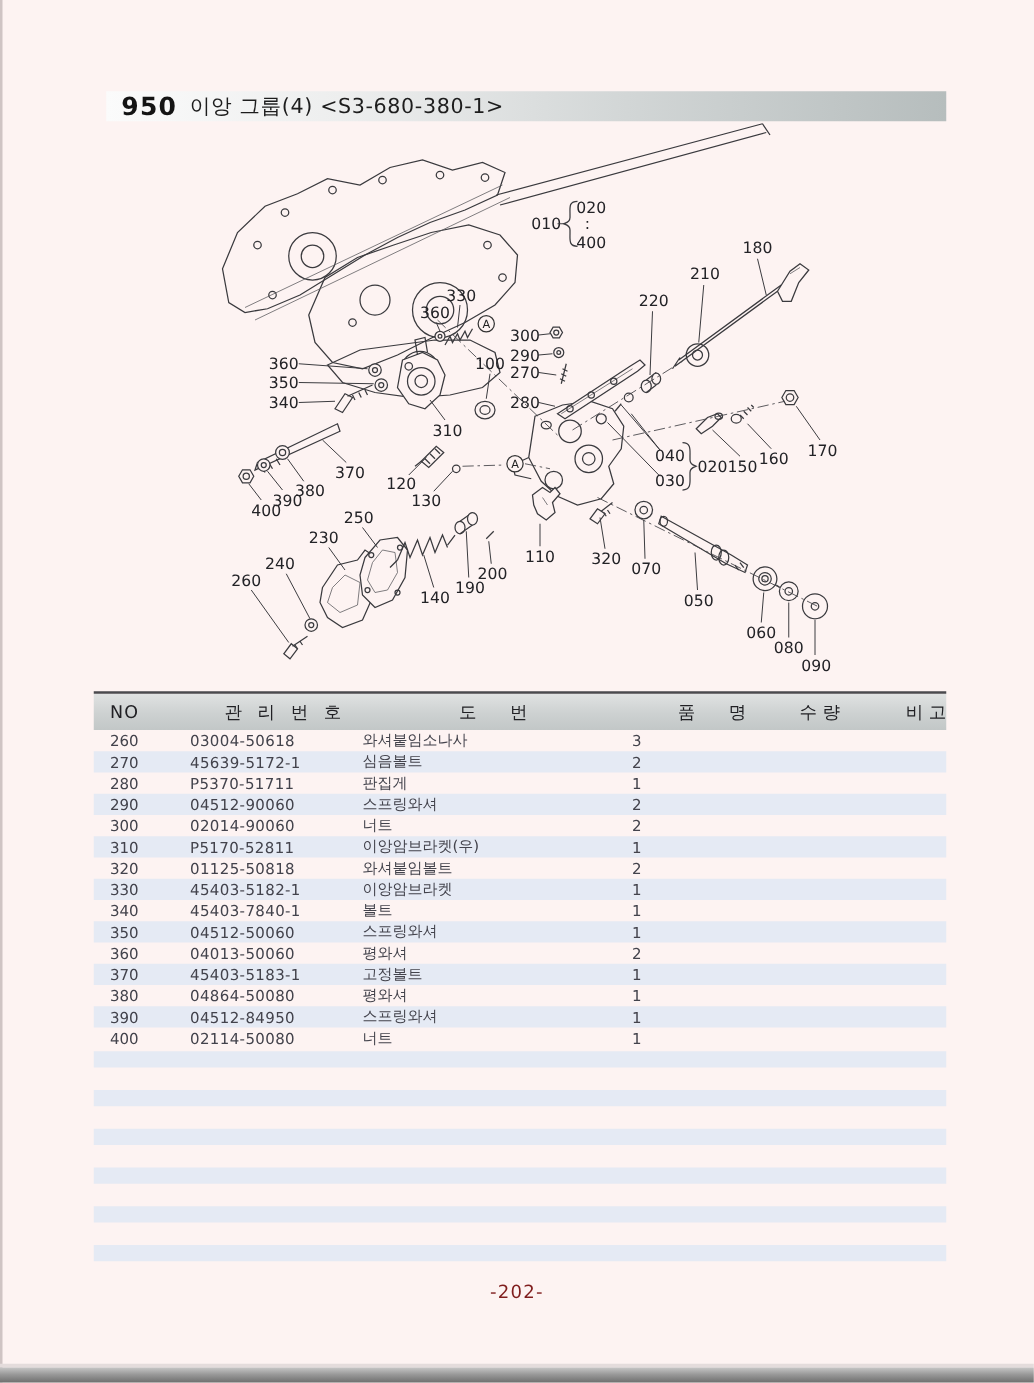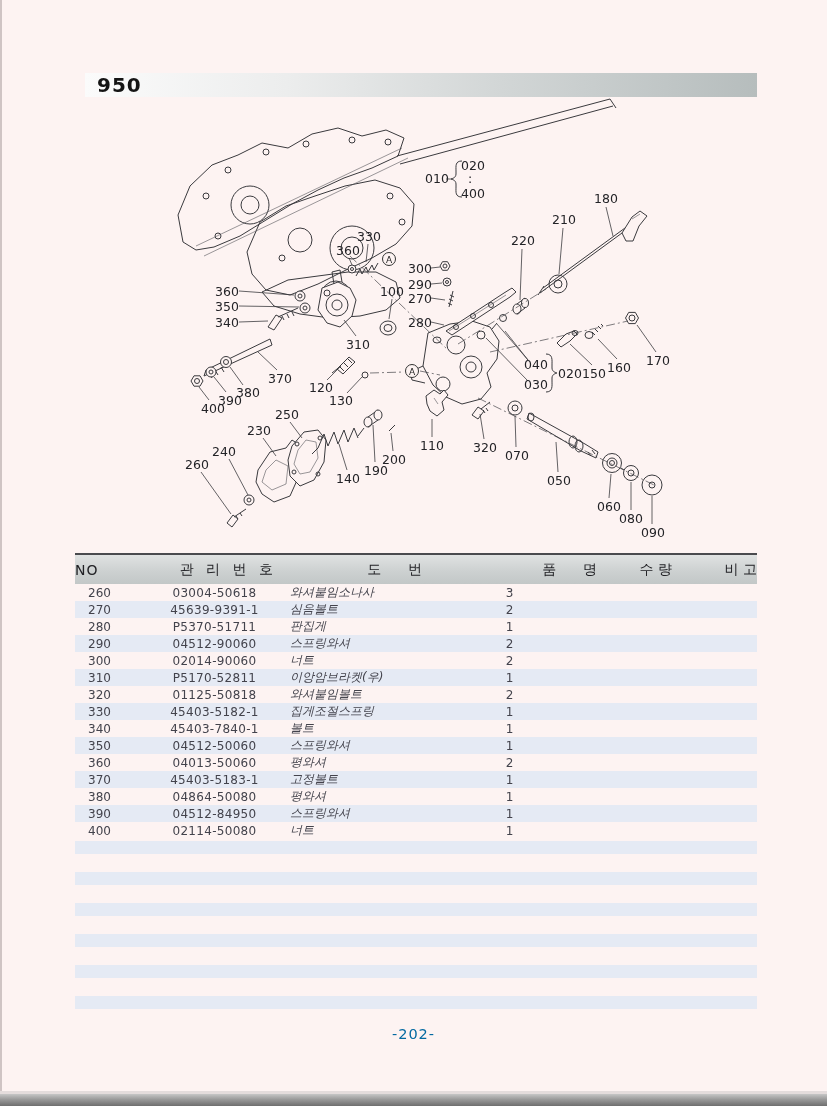--- a/index.html
+++ b/index.html
@@ -38,50 +38,51 @@
   
   .parts-table{position:absolute;left:75px;top:553px;width:682px;}
   .thead{
     display:grid;grid-template-columns:52px 150px 145px 175px 75px 85px;
     height:29px;align-items:center;
     background:linear-gradient(180deg,#e0e2e2 0%,#cdd1d1 55%,#c2c7c7 100%);
     border-top:2px solid #4a4a4e;
     font-size:14px;color:#202024;white-space:pre;
   }
   .th{text-align:right;}
-  .th-no{text-align:left;letter-spacing:1px;}
+  .th-no{text-align:left;padding-left:13px;letter-spacing:1px;}
   .th-kanri{letter-spacing:4px;}
   .tbody{}
   .trow{
     display:grid;grid-template-columns:52px 150px 145px 175px 75px 85px;
     height:17px;align-items:center;font-size:12px;color:#43434c;
   }
   .trow.alt{background:#e5eaf4;}
   .td{overflow:hidden;white-space:nowrap;}
   .td-no{padding-left:13px;}
-  .td-code{padding-left:25px;letter-spacing:0.3px;text-align:center;}
-  .td-name{padding-left:13px;font-style:italic;}
+  .td-code{padding-left:25px;letter-spacing:0.3px;}
+  .td-name{padding-left:13px;}
   .td-qty{text-align:center;}
   .stripes{position:absolute;left:75px;top:841px;width:682px;}
   .stripe{height:13px;margin-bottom:18px;background:#e5eaf4;}
 
   .footer{
     position:absolute;left:0;top:1026px;width:827px;text-align:center;
-    font-size:14.5px;color:#0369a1;letter-spacing:1px;
+    font-size:14.5px;color:#7f1d1d;letter-spacing:1px;
   }
 </style>
 </head>
 <body>
 
 <div class="edge-left"></div>
 <div class="edge-bottom-soft"></div>
 <div class="edge-bottom-band"></div>
 
 <div class="title-bar">
   <span class="title-code">950</span>
+  <span class="title-text">이앙 그룹(4) &lt;S3-680-380-1&gt;</span>
 </div>
 
 <svg class="diagram" viewBox="0 0 827 1106">
 
   <g>
     <path class="ln" d="M183,242 L178,215 190,186 212,165 238,155 262,143 288,148 312,134 338,128 362,136 386,130 404,138 398,156 372,168 344,178 318,190 292,204 266,220 240,236 214,247 196,250 Z"></path>
     <path class="ln" d="M247,252 L260,222 286,206 315,196 345,186 375,180 400,188 414,204 412,226 396,244 372,258 346,270 318,284 290,295 266,290 252,274 Z"></path>
     <path class="ln" d="M262,292 L288,280 318,276 348,272 376,272 396,282 400,298 386,310 360,316 330,318 300,314 274,306 Z"></path>
     <circle class="ln" cx="250" cy="205" r="19"></circle>
       <circle class="ln" cx="250" cy="205" r="9"></circle>
@@ -351,21 +352,21 @@
   <div class="tbody" id="tbody">
       <div class="trow">
         <div class="td td-no">260</div>
         <div class="td td-code">03004-50618</div>
         <div class="td td-name">와셔붙임소나사</div>
         <div class="td td-qty">3</div>
         <div class="td td-remark"></div>
       </div>
       <div class="trow alt">
         <div class="td td-no">270</div>
-        <div class="td td-code">45639-9391-1</div>
+        <div class="td td-code">45639-5172-1</div>
         <div class="td td-name">심음볼트</div>
         <div class="td td-qty">2</div>
         <div class="td td-remark"></div>
       </div>
       <div class="trow">
         <div class="td td-no">280</div>
         <div class="td td-code">P5370-51711</div>
         <div class="td td-name">판집게</div>
         <div class="td td-qty">1</div>
         <div class="td td-remark"></div>
@@ -394,21 +395,21 @@
       <div class="trow">
         <div class="td td-no">320</div>
         <div class="td td-code">01125-50818</div>
         <div class="td td-name">와셔붙임볼트</div>
         <div class="td td-qty">2</div>
         <div class="td td-remark"></div>
       </div>
       <div class="trow alt">
         <div class="td td-no">330</div>
         <div class="td td-code">45403-5182-1</div>
-        <div class="td td-name">집게조절스프링</div>
+        <div class="td td-name">이앙암브라켓</div>
         <div class="td td-qty">1</div>
         <div class="td td-remark"></div>
       </div>
       <div class="trow">
         <div class="td td-no">340</div>
         <div class="td td-code">45403-7840-1</div>
         <div class="td td-name">볼트</div>
         <div class="td td-qty">1</div>
         <div class="td td-remark"></div>
       </div>

